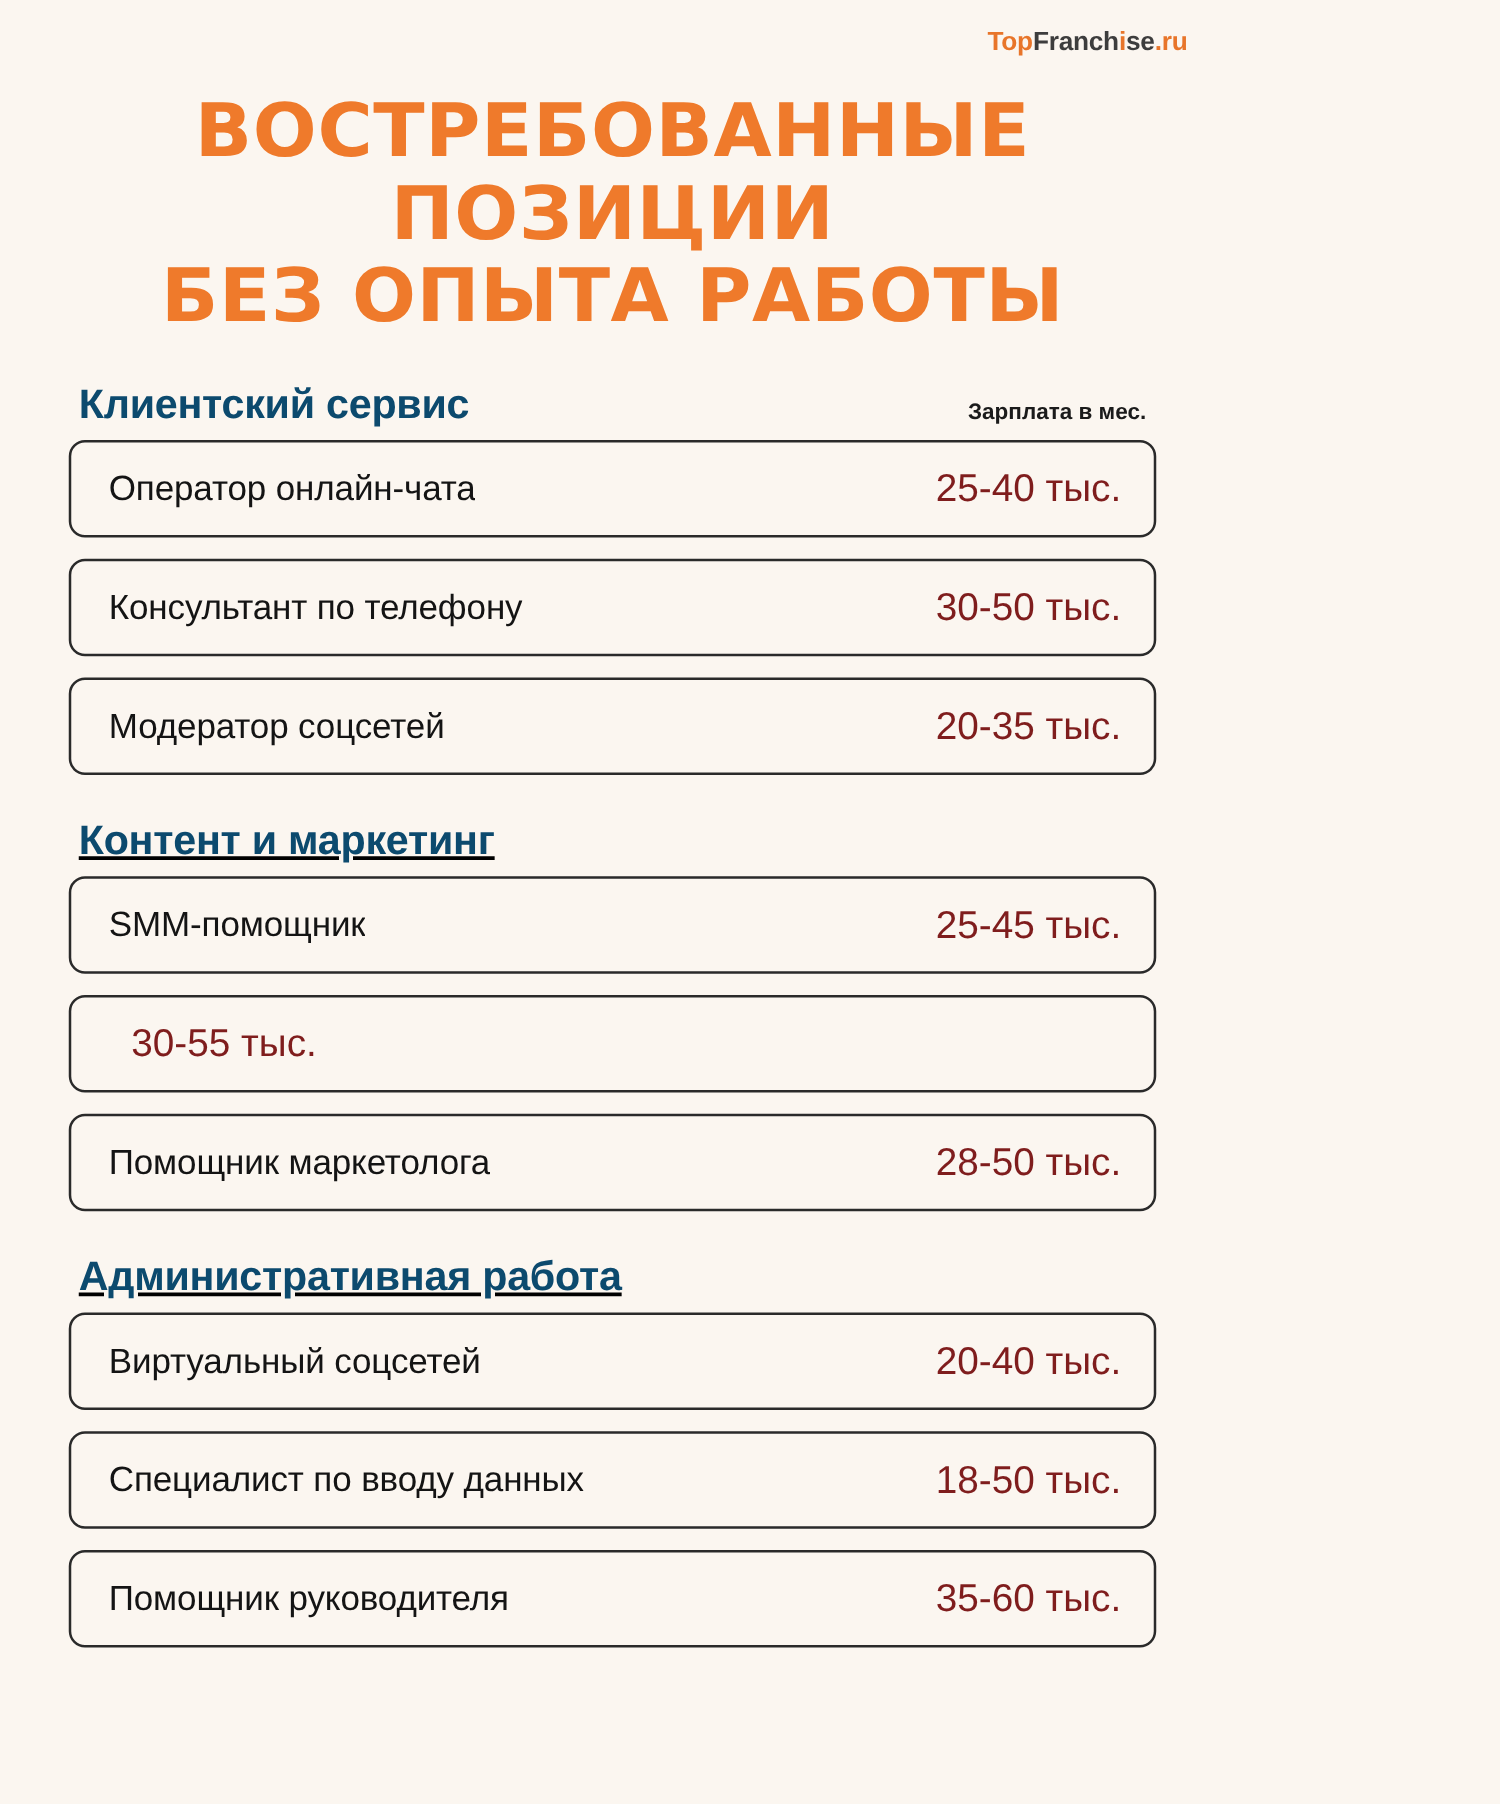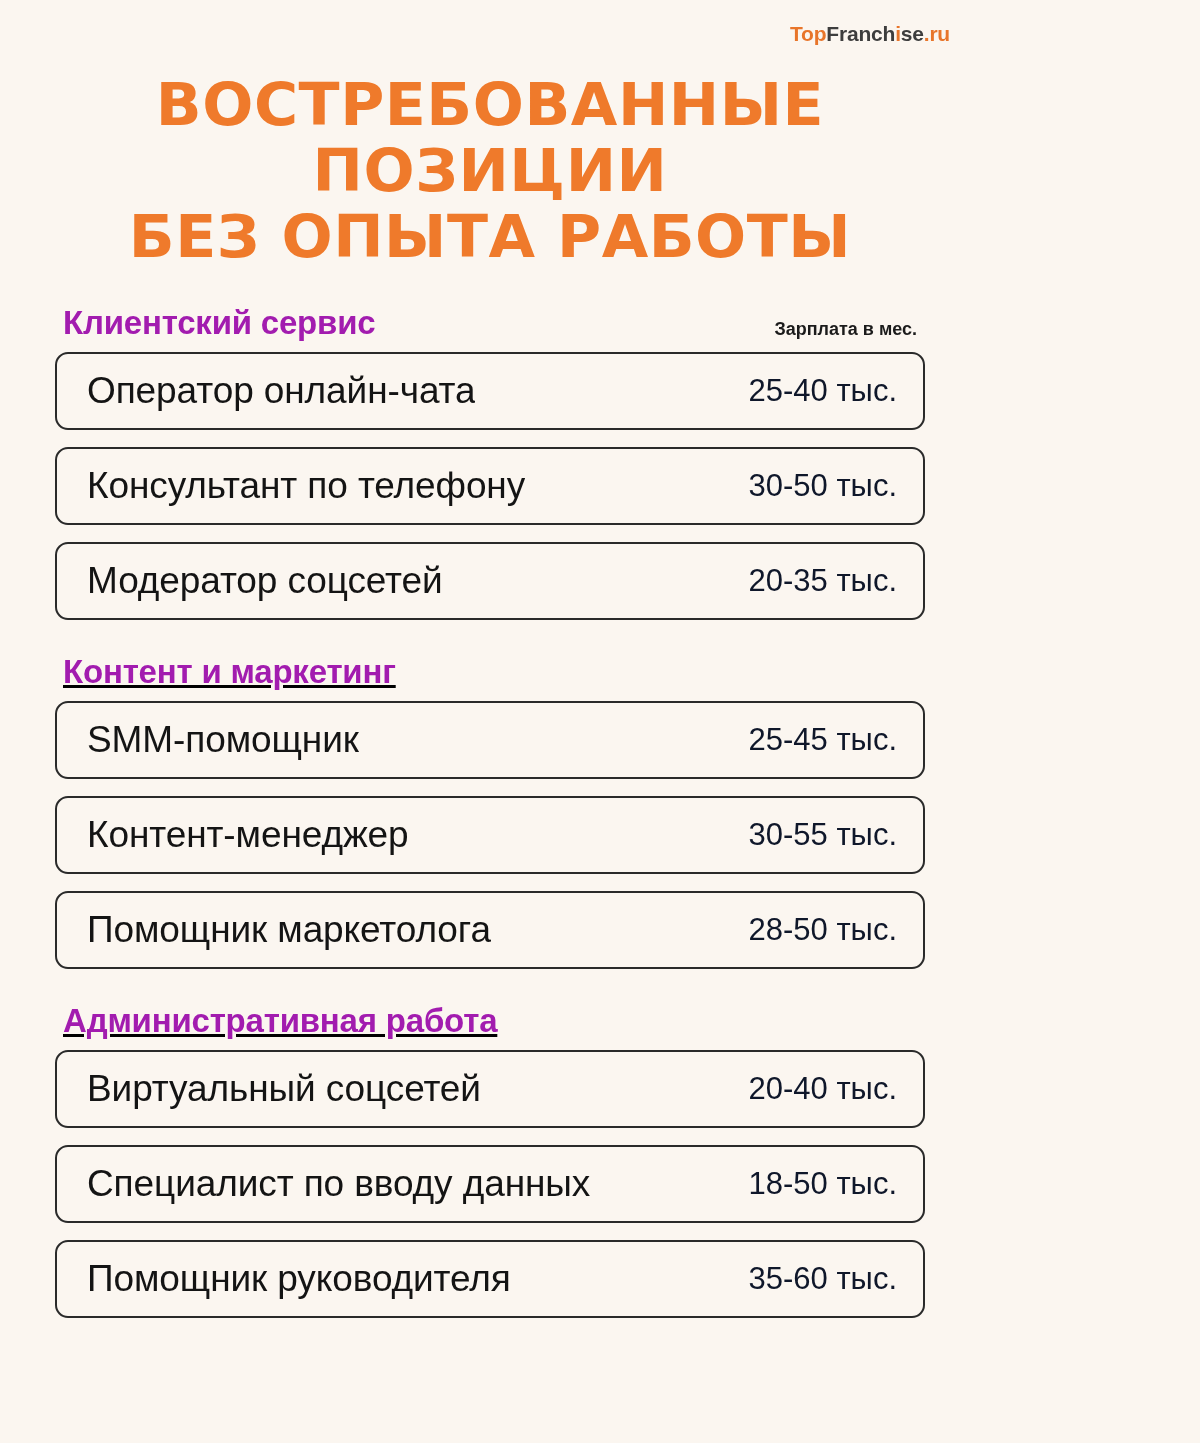--- a/index.html
+++ b/index.html
@@ -62,21 +62,21 @@
 
   .section-head {
     display: flex;
     align-items: flex-end;
     justify-content: space-between;
     padding: 0 8px 10px 8px;
   }
   .section-title {
     font-size: 33px;
     font-weight: bold;
-    color: #a21caf;
+    color: #0c4a6e;
     letter-spacing: -0.2px;
   }
   .salary-label {
     font-size: 18px;
     font-weight: bold;
     color: #1b1b1b;
     white-space: nowrap;
     padding-bottom: 2px;
   }
 
@@ -86,30 +86,30 @@
     height: 78px;
     display: flex;
     align-items: center;
     justify-content: space-between;
     padding: 0 26px 0 30px;
     margin-bottom: 17px;
     box-sizing: border-box;
     background: transparent;
   }
   .row-title {
-    font-size: 37px;
+    font-size: 28px;
     color: #141414;
     letter-spacing: -0.1px;
     white-space: nowrap;
     overflow: hidden;
     text-overflow: ellipsis;
   }
   .row-salary {
     font-size: 31px;
-    color: #0f172a;
+    color: #7f1d1d;
     white-space: nowrap;
     margin-left: 18px;
   }
 
   .section + .section .section-head { padding-top: 16px; text-decoration: underline; }
 </style>
 </head>
 <body>
 
 <div class="page">
@@ -146,21 +146,20 @@
 
     <div class="section">
       <div class="section-head">
         <div class="section-title">Контент и маркетинг</div>
       </div>
       <div class="row">
         <span class="row-title">SMM-помощник</span>
         <span class="row-salary">25-45 тыс.</span>
       </div>
       <div class="row">
-        <span class="row-title">Контент-менеджер</span>
         <span class="row-salary">30-55 тыс.</span>
       </div>
       <div class="row">
         <span class="row-title">Помощник маркетолога</span>
         <span class="row-salary">28-50 тыс.</span>
       </div>
     </div>
 
     <div class="section">
       <div class="section-head">

